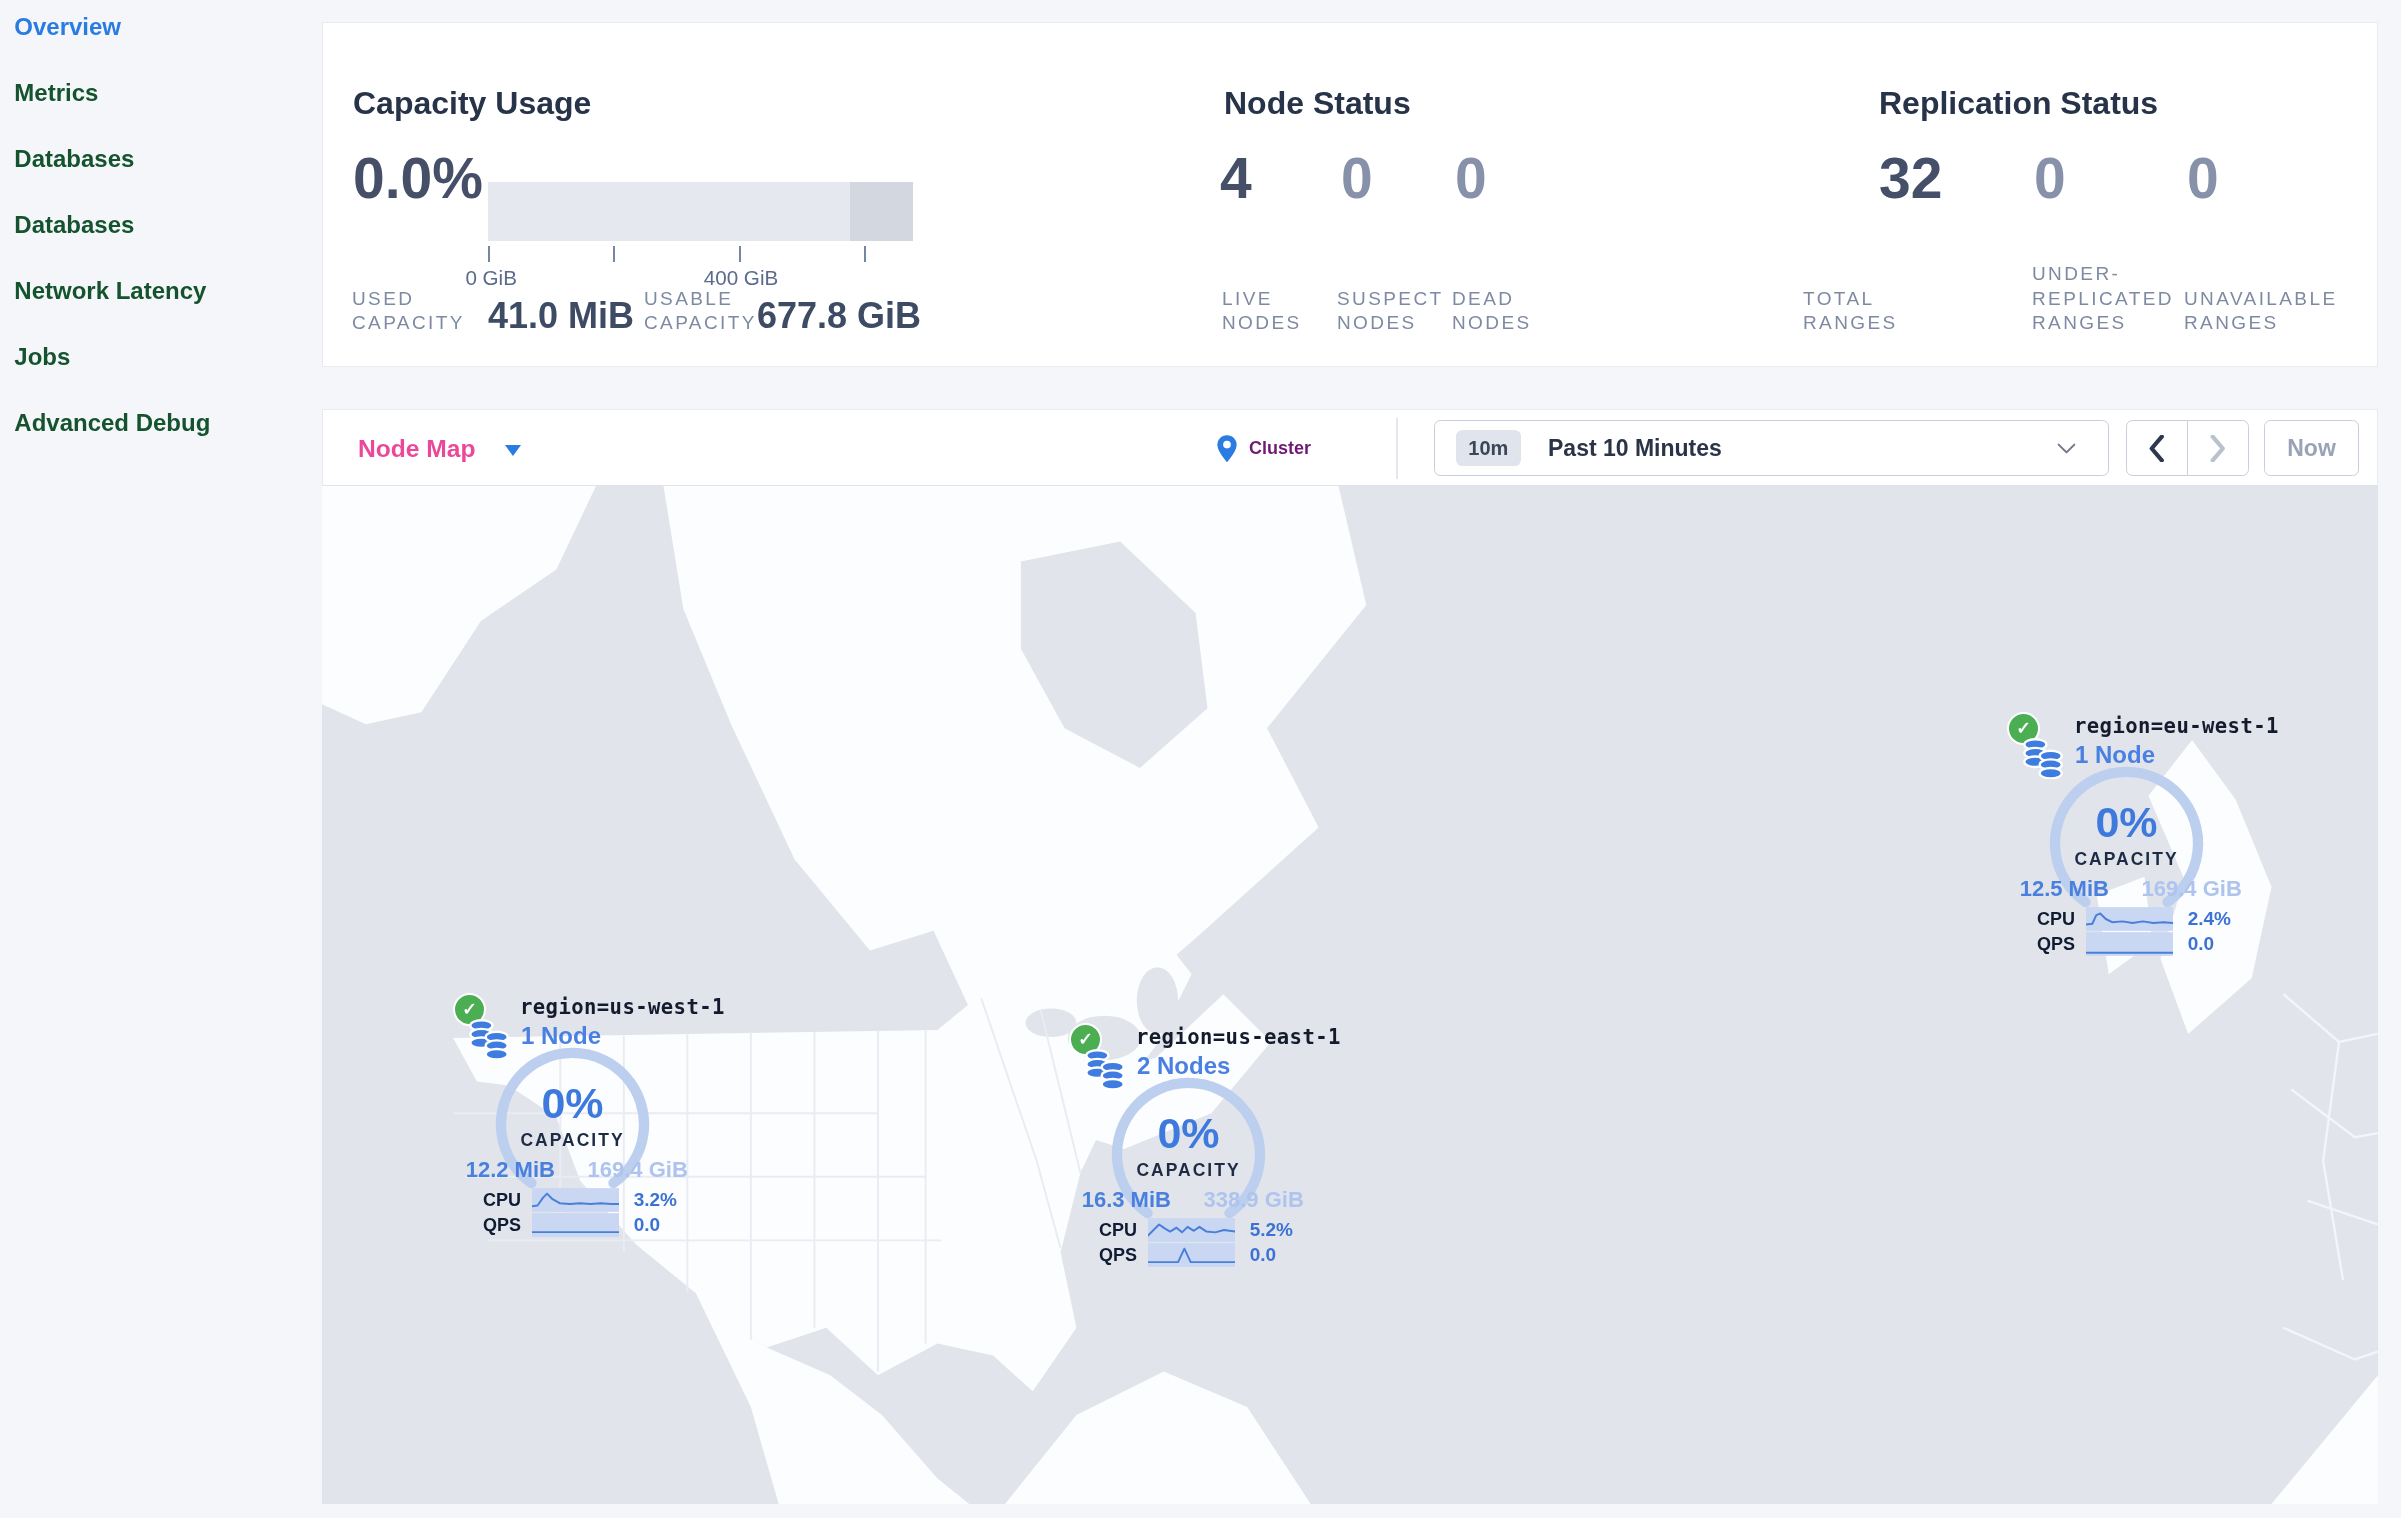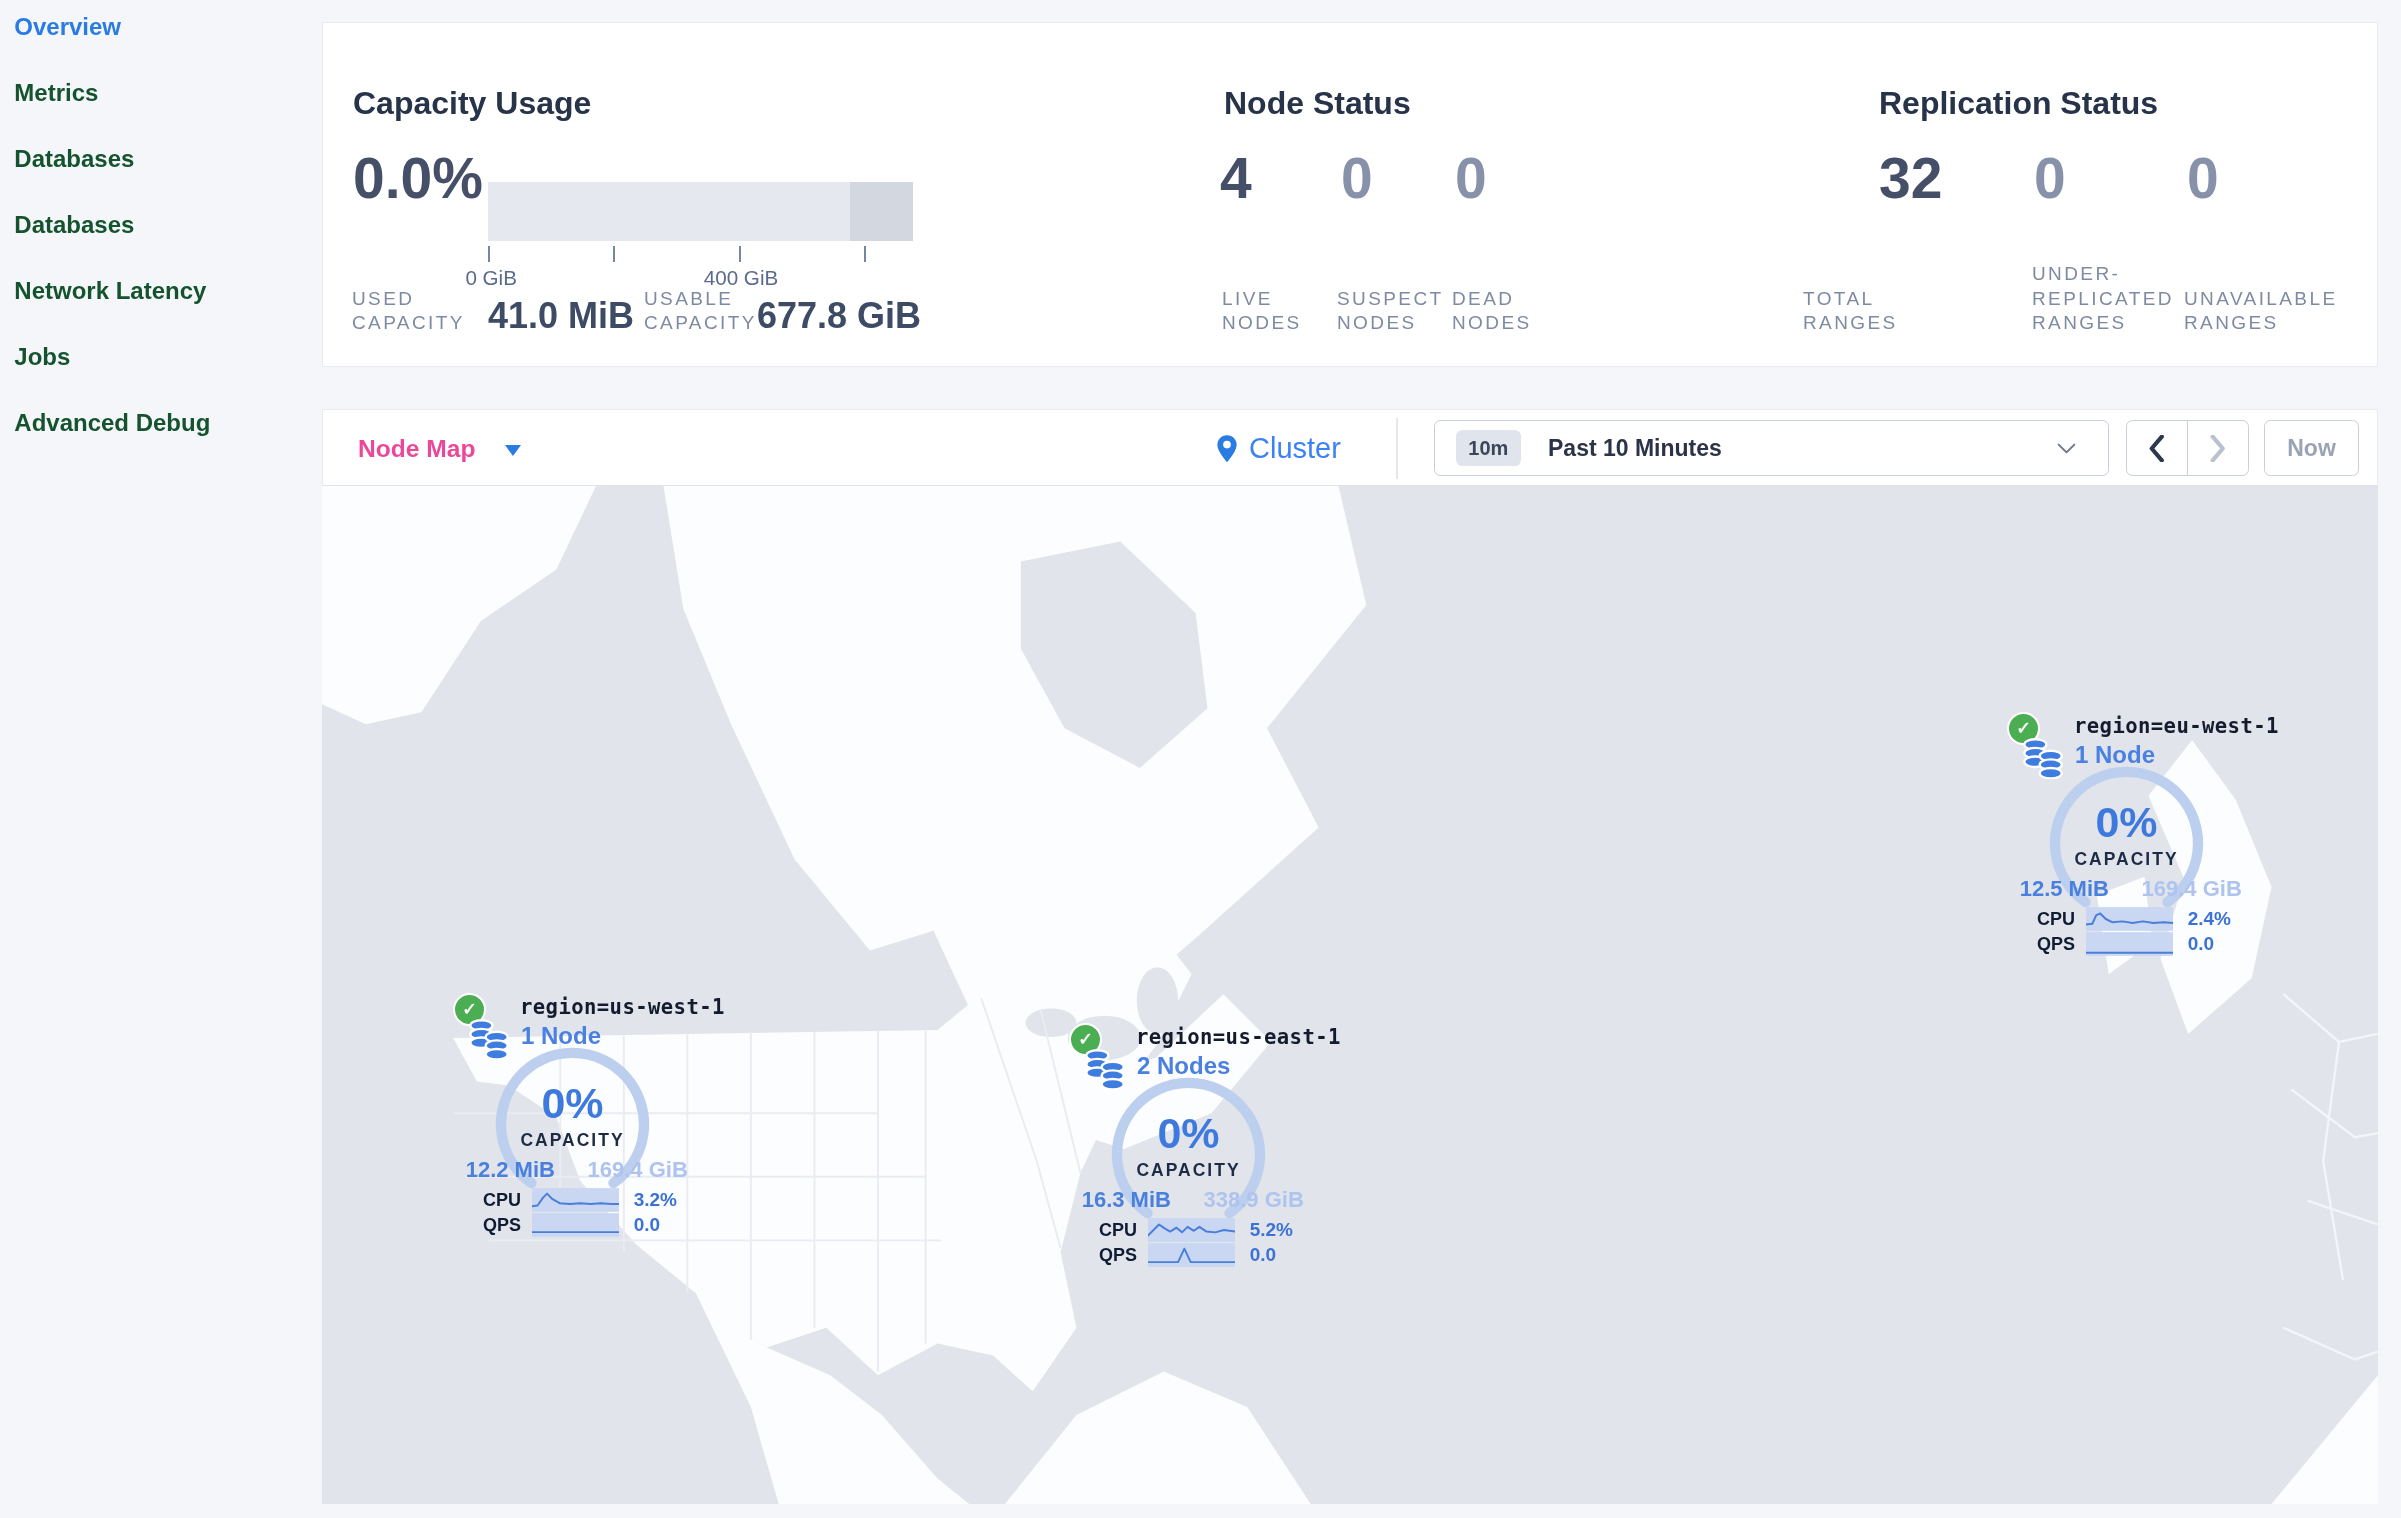--- a/index.html
+++ b/index.html
@@ -30,21 +30,21 @@
   .bar-track{width:425px;height:59px;background:#e5e8ee;position:relative;}
   .bar-other{position:absolute;left:362px;top:0;width:63px;height:59px;background:#d3d7e0;}
   .bar-tick{position:absolute;top:64px;width:1.6px;height:16px;background:#7586a3;}
   .bar-ticklabel{position:absolute;top:84px;font-size:20.6px;color:#5b6b8c;transform:translateX(-50%);white-space:nowrap;}
   
   .viewsel{position:absolute;left:35px;top:0;height:77px;display:flex;align-items:center;cursor:pointer;}
   .viewsel .lbl{font-size:24.6px;font-weight:700;color:#ec4899;}
   .viewsel .tri{width:0;height:0;border-left:8.7px solid transparent;border-right:8.7px solid transparent;
     border-top:11px solid #2b7ce2;margin-left:29px;margin-top:3.2px;}
   .crumb{position:absolute;left:893px;top:0;height:77px;display:flex;align-items:center;}
-  .crumb .txt{font-size:29px;font-weight:400;color:#3b82f6;margin-left:11px;}
+  .crumb .txt{font-size:18px;font-weight:700;color:#701a75;margin-left:11px;}
   .tb-divider{position:absolute;left:1073px;top:8px;width:1.6px;height:61px;background:#e4e7ee;}
   .timesel{position:absolute;left:1111px;top:10.3px;width:675px;height:56px;border:1.6px solid #c8cedb;border-radius:6.4px;
     box-sizing:border-box;display:flex;align-items:center;cursor:pointer;background:#fff;}
   .timesel .badge{margin-left:20.6px;background:#e0e4ec;border-radius:6.4px;padding:6.4px 12.7px;
     font-size:20px;font-weight:700;color:#3c4659;}
   .timesel .range{margin-left:27px;font-size:23px;font-weight:700;color:#2a3347;}
   .timesel .chev{position:absolute;right:32px;top:22px;}
   .arrows{position:absolute;left:1803px;top:10.3px;width:123px;height:56px;border:1.6px solid #c8cedb;border-radius:6.4px;
     box-sizing:border-box;display:flex;background:#fff;}
   .arrows .cell{flex:1;display:flex;align-items:center;justify-content:center;cursor:pointer;}

